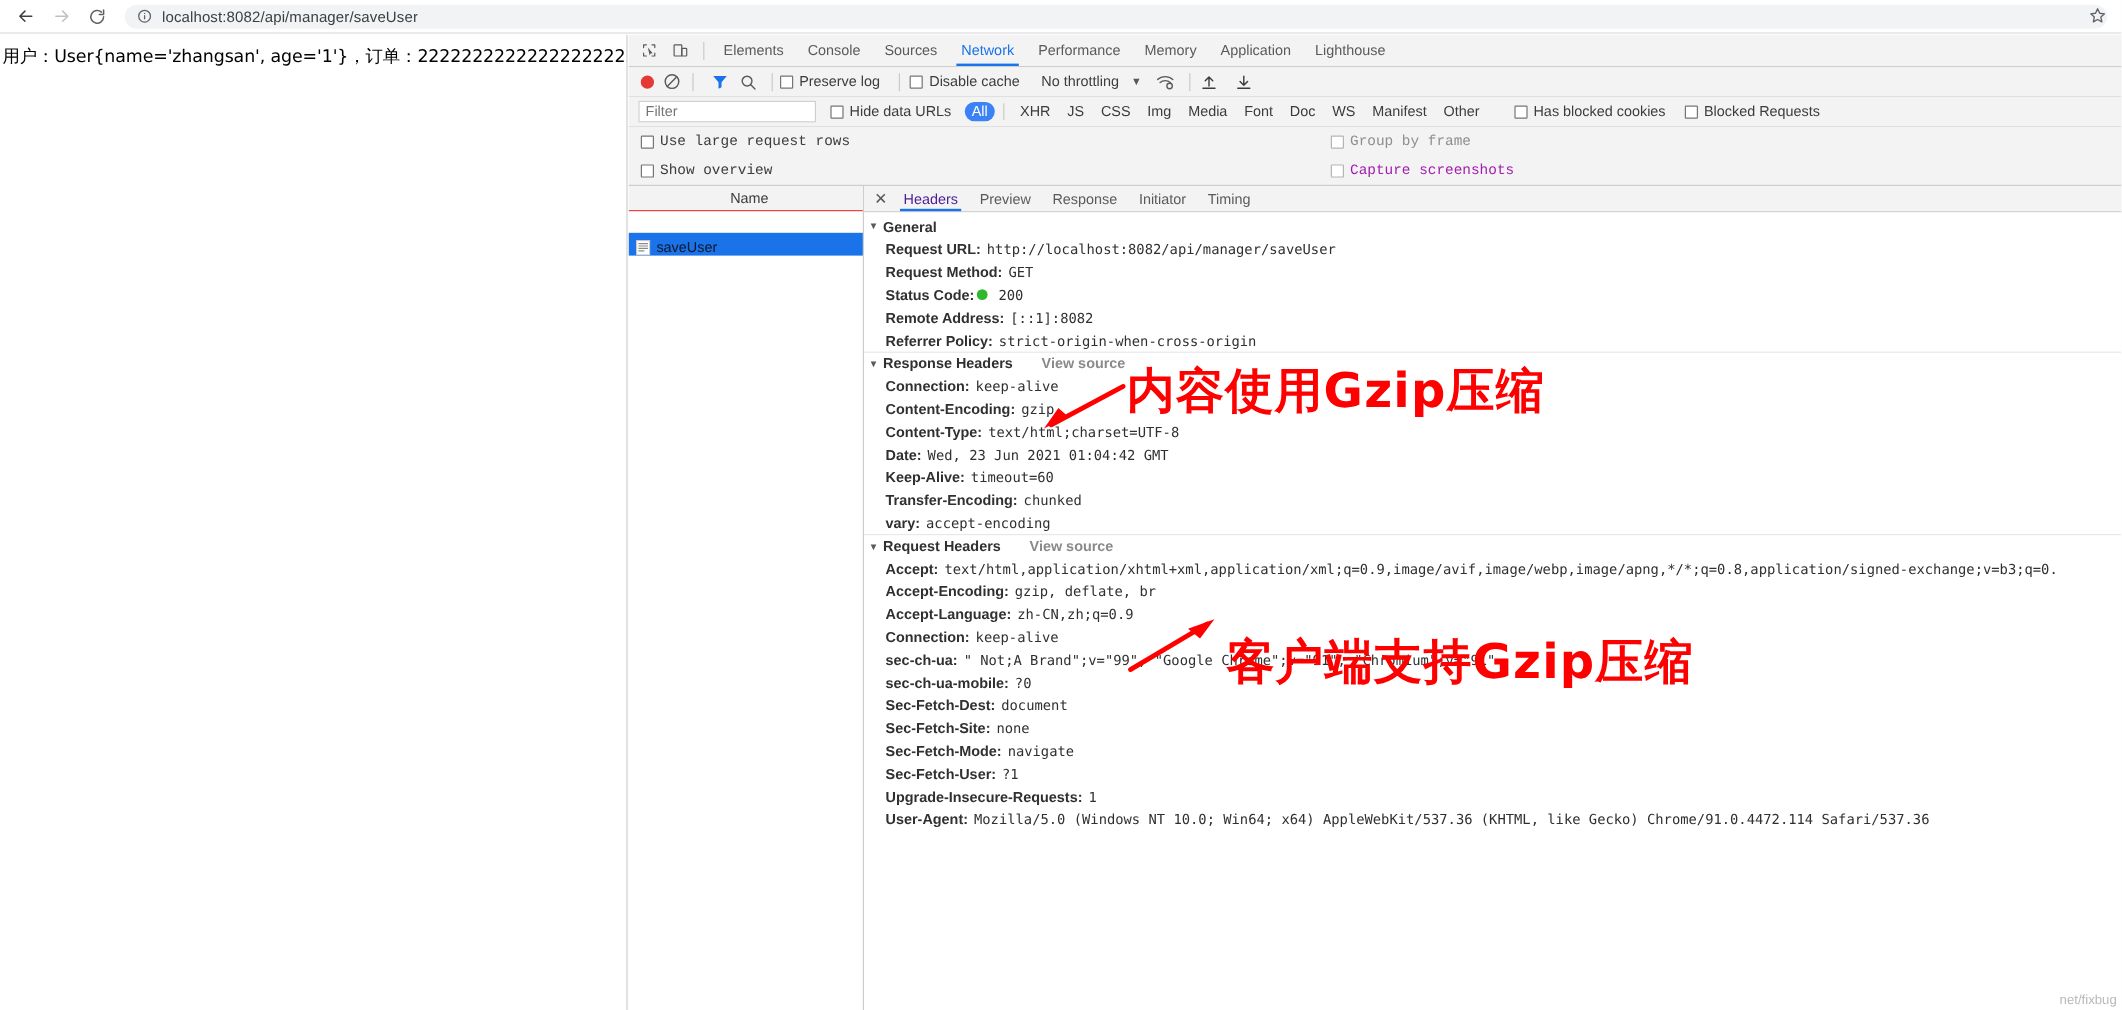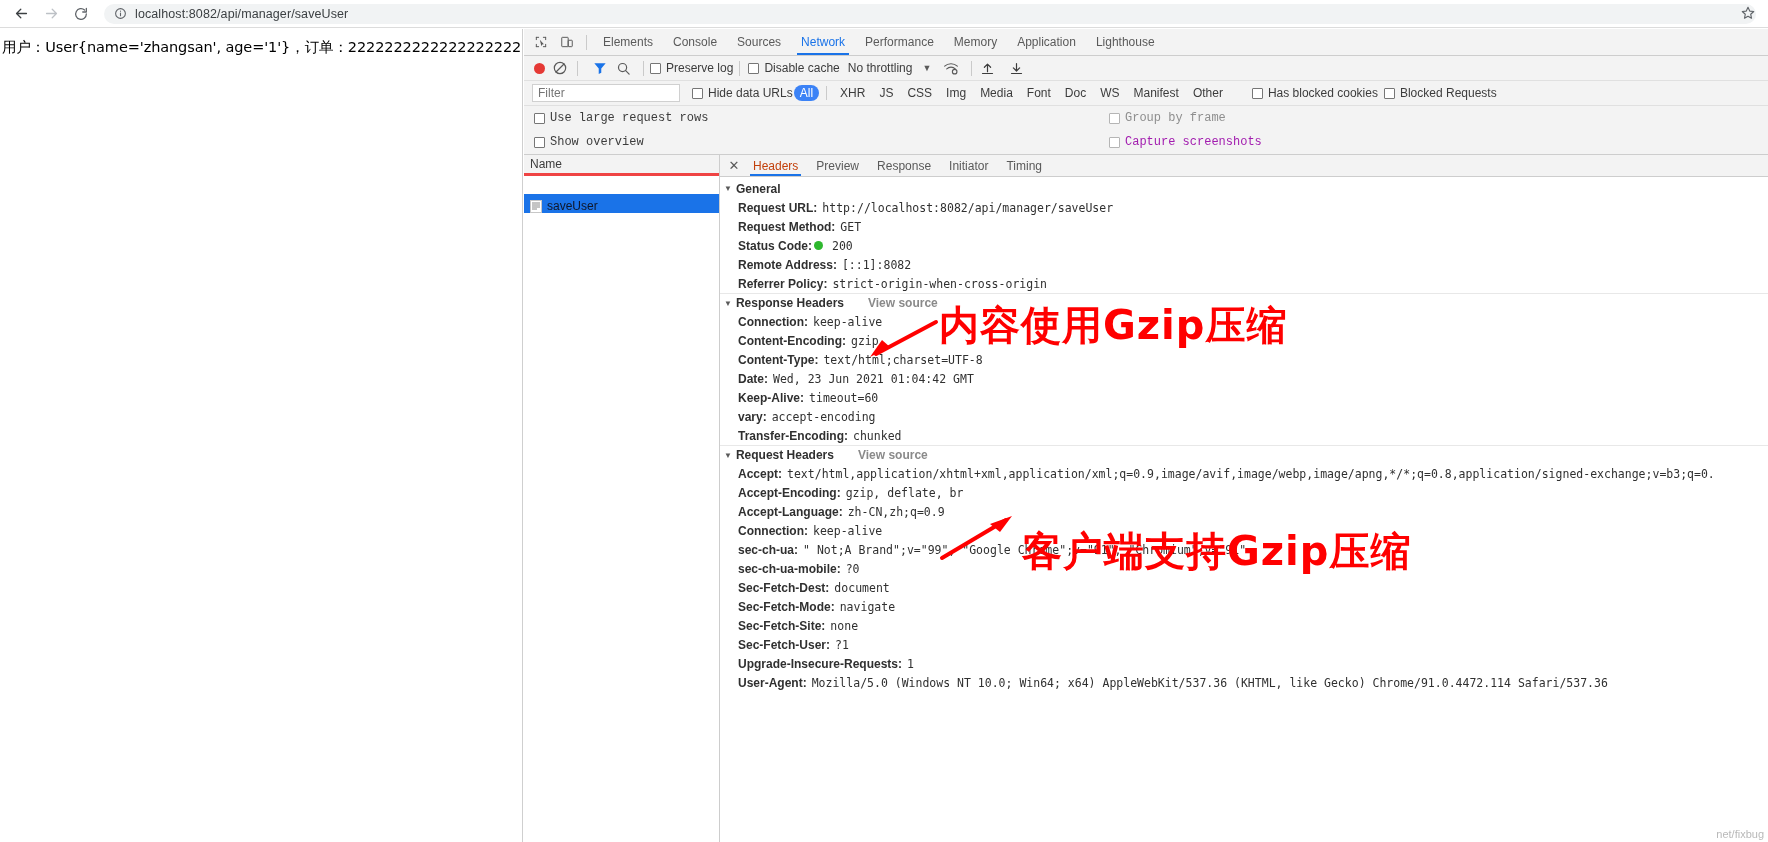--- a/index.html
+++ b/index.html
@@ -90,21 +90,21 @@
   }
   .rec-dot { width:11px; height:11px; border-radius:50%; background:#e53935; margin:0 7px 0 4px; }
   .clear-ico { width:16px; height:16px; color:#5a5a5a; margin-right:3px;}
   .funnel { width:16px; height:16px; margin:0 8px; }
   .search-ico { width:15px; height:15px; color:#5a5a5a; margin-right:6px;}
   .cb {
     width:11px; height:11px; border:1px solid #767676; background:#fff;
     border-radius:1px; display:inline-block; flex:0 0 auto;
   }
   .lbl { font-size:12px; color:#3c3c3c; margin-left:5px; white-space:nowrap;}
-  .chk-group { display:flex; align-items:center; margin-right:0;}
+  .chk-group { display:flex; align-items:center; margin-right:10px;}
   .throttle { font-size:12px; color:#3c3c3c; margin-left:8px; white-space:nowrap;}
   .caret-down { margin-left:10px; color:#5a5a5a; font-size:9px;}
   .wifi-ico{ width:16px;height:16px;margin-left:12px;color:#5a5a5a;}
   .up-ico,.down-ico{ width:15px;height:15px;margin-left:14px;color:#3c3c3c;}
 
   
   .nt-row2 {
     height:25px; display:flex; align-items:center; padding-left:8px;
     border-bottom:1px solid #e0e0e0; background:#f3f3f3; flex:0 0 auto;
   }
@@ -128,43 +128,43 @@
   .nt-row4 { border-bottom:1px solid #cdcdcd; height:25px;}
   .right-chk { position:absolute; left:585px; display:flex; align-items:center;}
 
   
   .dt-body { flex:1 1 auto; display:flex; min-height:0; }
   .req-list {
     width:196px; flex:0 0 auto; background:#fff;
     border-right:1px solid #cdcdcd; display:flex; flex-direction:column;
   }
   .req-head {
-    height:21px; background:#f3f3f3; border-bottom:3px solid #ef4444;
-    display:flex; align-items:center; padding-left:6px; font-size:12px; color:#3c3c3c;
+    height:21px; background:#f3f3f3; border-bottom:1px solid #ef4444;
+    display:flex; align-items:center; padding-left:6px; font-size:12px; color:#3c3c3c;justify-content:center;
   }
   .req-row {
     height:19px; display:flex; align-items:flex-end; padding-left:6px;
     background:#1a73e8; color:#0f172a; font-size:12px;margin-top:18px;
   }
   .doc-ico { width:12px; height:13px; margin-right:5px; flex:0 0 auto;}
 
   .detail {
     flex:1 1 auto; background:#fff; display:flex; flex-direction:column; min-width:0;
   }
   .detail-tabs {
     height:22px; background:#f3f3f3; border-bottom:1px solid #cdcdcd;
     display:flex; align-items:center; flex:0 0 auto; padding-left:4px;
   }
   .close-x { width:20px; height:20px; display:flex;align-items:center;justify-content:center;
              color:#5a5a5a; font-size:13px; }
   .dtab {
     height:21px; padding:0 9px; display:flex; align-items:center;
     font-size:12px; color:#5a5a5a; position:relative; white-space:nowrap;
   }
-  .dtab.active { color:#c2410c; }
+  .dtab.active { color:#4c1d95; }
   .dtab.active::after {
     content:""; position:absolute; left:6px; right:6px; bottom:0; height:2px; background:#1a73e8;
   }
 
   .headers-pane {
     flex:1 1 auto; overflow:hidden; background:#fff; padding-top:2px;
     font-size:12px;
   }
   .sec-title {
     display:flex; align-items:center; height:19px; padding-left:4px;
@@ -436,26 +436,26 @@
             </div>
             <div class="hrow">
               <span class="hname">Date:</span>
               <span class="hval">Wed, 23 Jun 2021 01:04:42 GMT</span>
             </div>
             <div class="hrow">
               <span class="hname">Keep-Alive:</span>
               <span class="hval">timeout=60</span>
             </div>
             <div class="hrow">
+              <span class="hname">Transfer-Encoding:</span>
+              <span class="hval">chunked</span>
+            </div>
+            <div class="hrow">
               <span class="hname">vary:</span>
               <span class="hval">accept-encoding</span>
-            </div>
-            <div class="hrow">
-              <span class="hname">Transfer-Encoding:</span>
-              <span class="hval">chunked</span>
             </div>
             <div class="sec-title">
               <span class="tri">▼</span>
               <span>Request Headers</span>
               <span class="view-src">View source</span>
             </div>
             <div class="hrow">
               <span class="hname">Accept:</span>
               <span class="hval">text/html,application/xhtml+xml,application/xml;q=0.9,image/avif,image/webp,image/apng,*/*;q=0.8,application/signed-exchange;v=b3;q=0.</span>
             </div>
@@ -477,26 +477,26 @@
             </div>
             <div class="hrow">
               <span class="hname">sec-ch-ua-mobile:</span>
               <span class="hval">?0</span>
             </div>
             <div class="hrow">
               <span class="hname">Sec-Fetch-Dest:</span>
               <span class="hval">document</span>
             </div>
             <div class="hrow">
+              <span class="hname">Sec-Fetch-Site:</span>
+              <span class="hval">none</span>
+            </div>
+            <div class="hrow">
               <span class="hname">Sec-Fetch-Mode:</span>
               <span class="hval">navigate</span>
-            </div>
-            <div class="hrow">
-              <span class="hname">Sec-Fetch-Site:</span>
-              <span class="hval">none</span>
             </div>
             <div class="hrow">
               <span class="hname">Sec-Fetch-User:</span>
               <span class="hval">?1</span>
             </div>
             <div class="hrow">
               <span class="hname">Upgrade-Insecure-Requests:</span>
               <span class="hval">1</span>
             </div>
             <div class="hrow">

